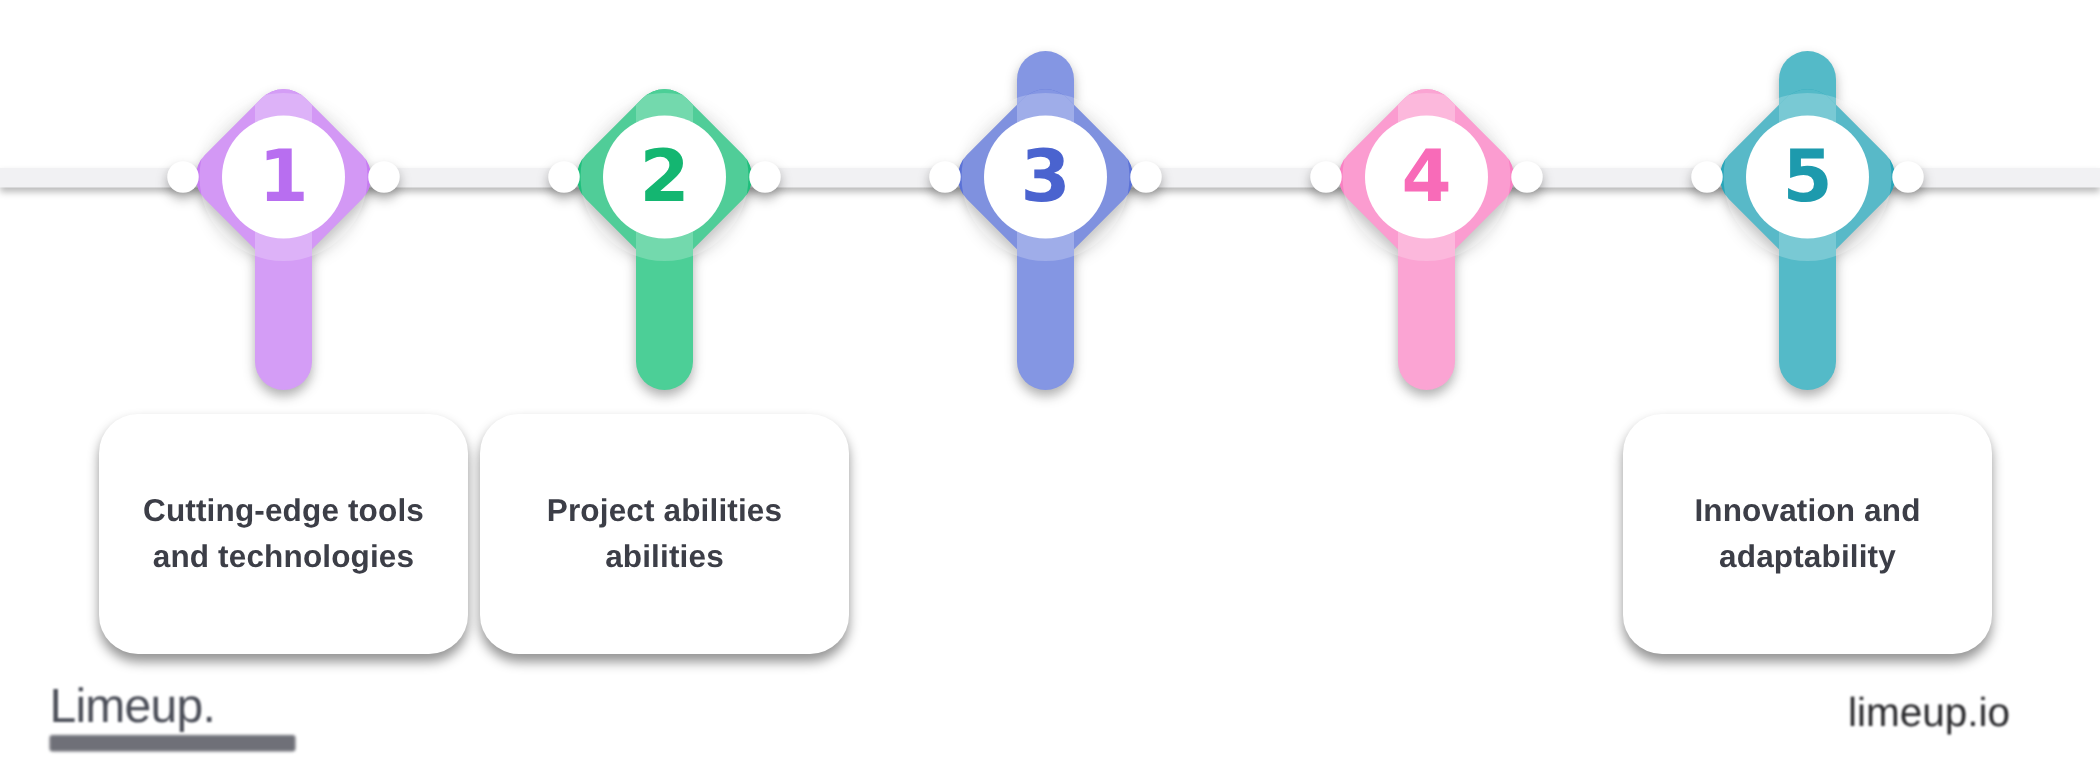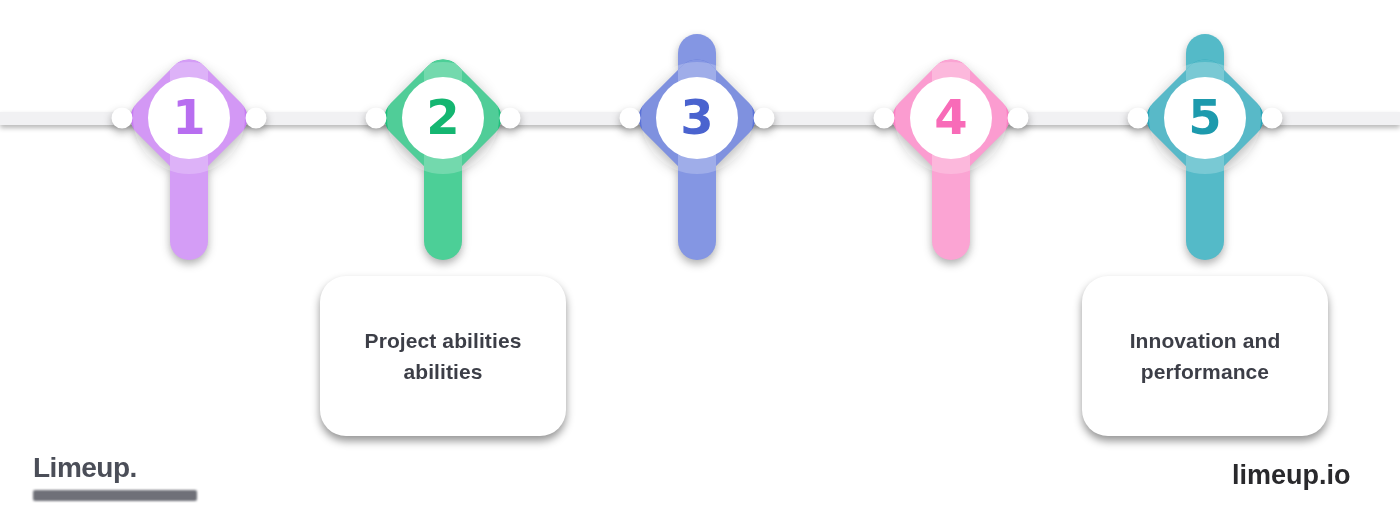--- a/index.html
+++ b/index.html
@@ -76,43 +76,43 @@
     font-weight: 700;
     line-height: 1.5;
     color: var(--card-text, #3c3e47);
     letter-spacing: 0.1px;
   }
   
   .logo-word {
     position: absolute;
     left: 33px;
     top: 452px;
-    font-size: 28px;
-    font-weight: 700;
+    font-size: 32px;
+    font-weight: 400;
     letter-spacing: -0.5px;
     color: var(--logo-color, #4b4e58);
     filter: blur(0.6px);
   }
   .logo-tagline-bar {
     position: absolute;
     left: 33px;
     top: 490px;
     width: 164px;
     height: 11px;
     border-radius: 2px;
     background: #565861;
     opacity: 0.85;
     filter: blur(1px);
   }
   .website-url {
     position: absolute;
     left: 1232px;
     top: 460px;
     font-size: 27px;
-    font-weight: 700;
+    font-weight: 400;
     color: var(--website-color, #29292c);
     filter: blur(0.6px);
   }
 </style>
 </head>
 <body>
 
 <div class="canvas">
 
   <div class="timeline-line"></div>
@@ -129,20 +129,23 @@
         <rect class="stem-top" x="66" y="2" width="38" height="95" rx="19" style="fill:var(--cl)"></rect>
         <rect x="37.5" y="38.5" width="95" height="95" rx="21" transform="rotate(45 85 86)" style="fill:var(--c)"></rect>
         <rect x="66" y="10" width="38" height="150" clip-path="url(#hc0)" style="fill:var(--cl)"></rect>
         <rect x="66" y="86" width="38" height="142" rx="19" style="fill:var(--cl)"></rect>
         <circle cx="85" cy="86" r="56" fill="#ffffff" opacity="0.22"></circle>
         <circle cx="85" cy="86" r="41" fill="#ffffff"></circle>
         <text class="num" x="85" y="102" text-anchor="middle" style="fill:var(--cn)">1</text>
         <circle cx="18" cy="86" r="10.5" fill="#ffffff"></circle>
         <circle cx="152" cy="86" r="10.5" fill="#ffffff"></circle>
       </svg>
+      <div class="card">
+        <p class="card-text">Cutting-edge tools and technologies</p>
+      </div>
     </div>
 
     <div class="step" style="--c: #1fbf7c; --cl: #4ccf97; --cn: #14b671;">
       <svg class="marker" width="170" height="240" viewBox="0 0 170 240">
         <defs>
             <clipPath id="hc1">
               <rect x="37.5" y="38.5" width="95" height="95" rx="21" transform="rotate(45 85 86)"></rect>
             </clipPath>
           </defs>
         <rect class="stem-top" x="66" y="2" width="38" height="95" rx="19" style="fill:var(--cl)"></rect>
@@ -209,21 +212,21 @@
         <rect x="37.5" y="38.5" width="95" height="95" rx="21" transform="rotate(45 85 86)" style="fill:var(--c)"></rect>
         <rect x="66" y="10" width="38" height="150" clip-path="url(#hc4)" style="fill:var(--cl)"></rect>
         <rect x="66" y="86" width="38" height="142" rx="19" style="fill:var(--cl)"></rect>
         <circle cx="85" cy="86" r="56" fill="#ffffff" opacity="0.22"></circle>
         <circle cx="85" cy="86" r="41" fill="#ffffff"></circle>
         <text class="num" x="85" y="102" text-anchor="middle" style="fill:var(--cn)">5</text>
         <circle cx="18" cy="86" r="10.5" fill="#ffffff"></circle>
         <circle cx="152" cy="86" r="10.5" fill="#ffffff"></circle>
       </svg>
       <div class="card">
-        <p class="card-text">Innovation and performance</p>
+        <p class="card-text">Innovation and adaptability</p>
       </div>
     </div>
 
   </div>
 
   <div class="logo-word">Limeup.</div>
   <div class="logo-tagline-bar"></div>
   <div class="website-url">limeup.io</div>
 
 </div>

